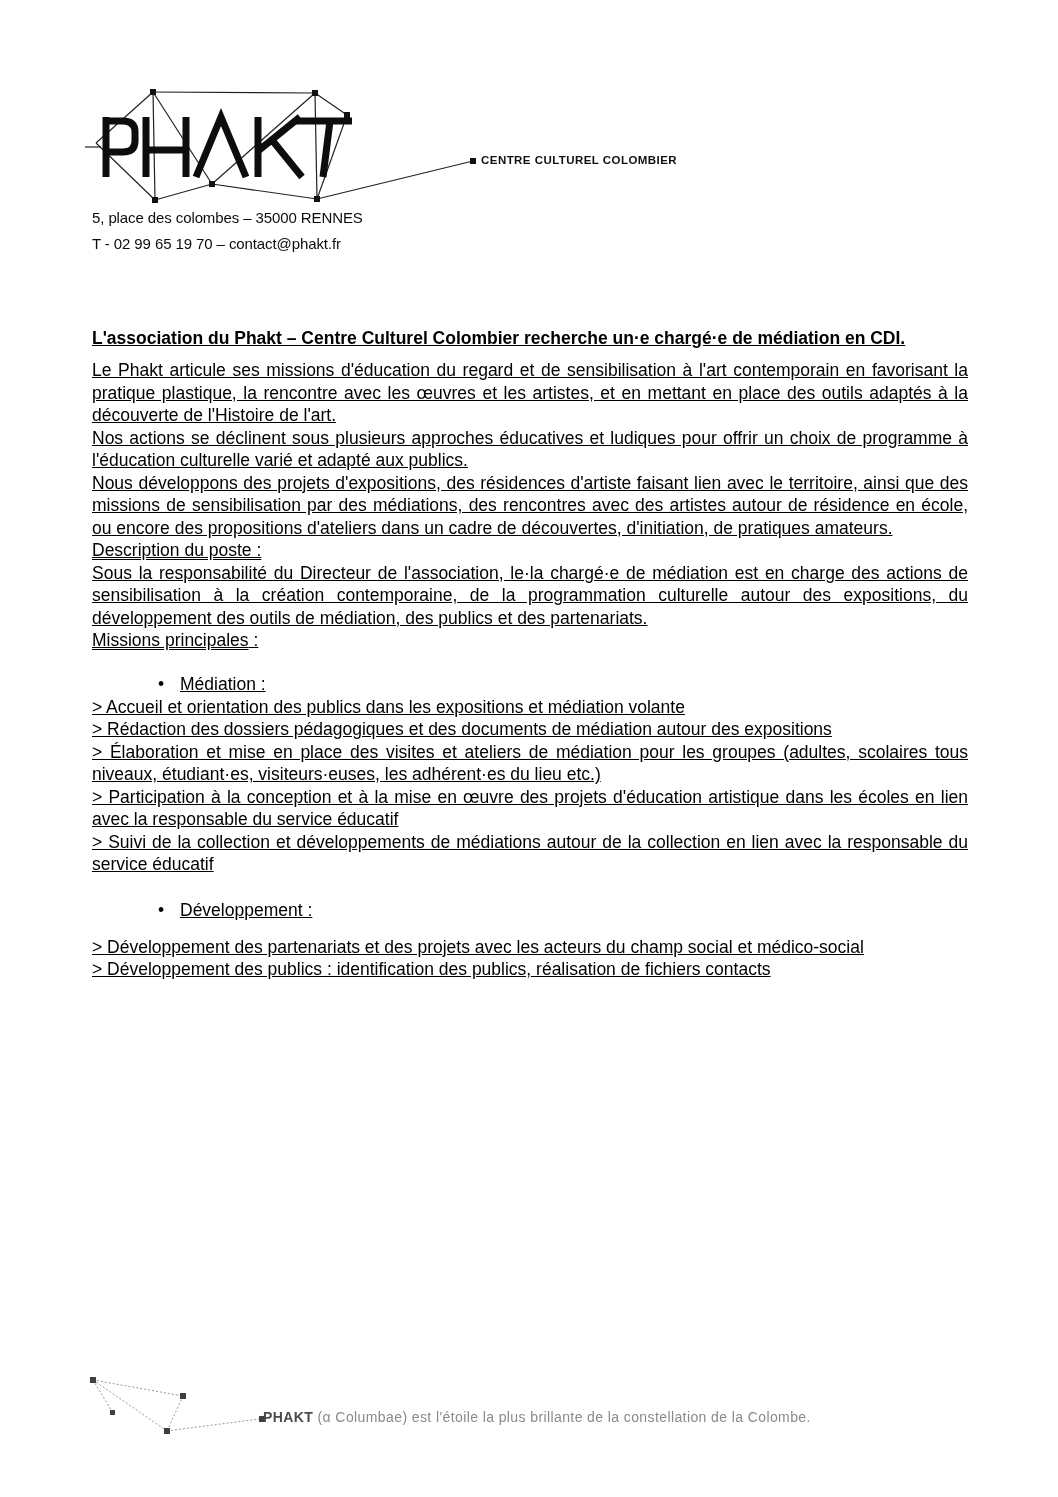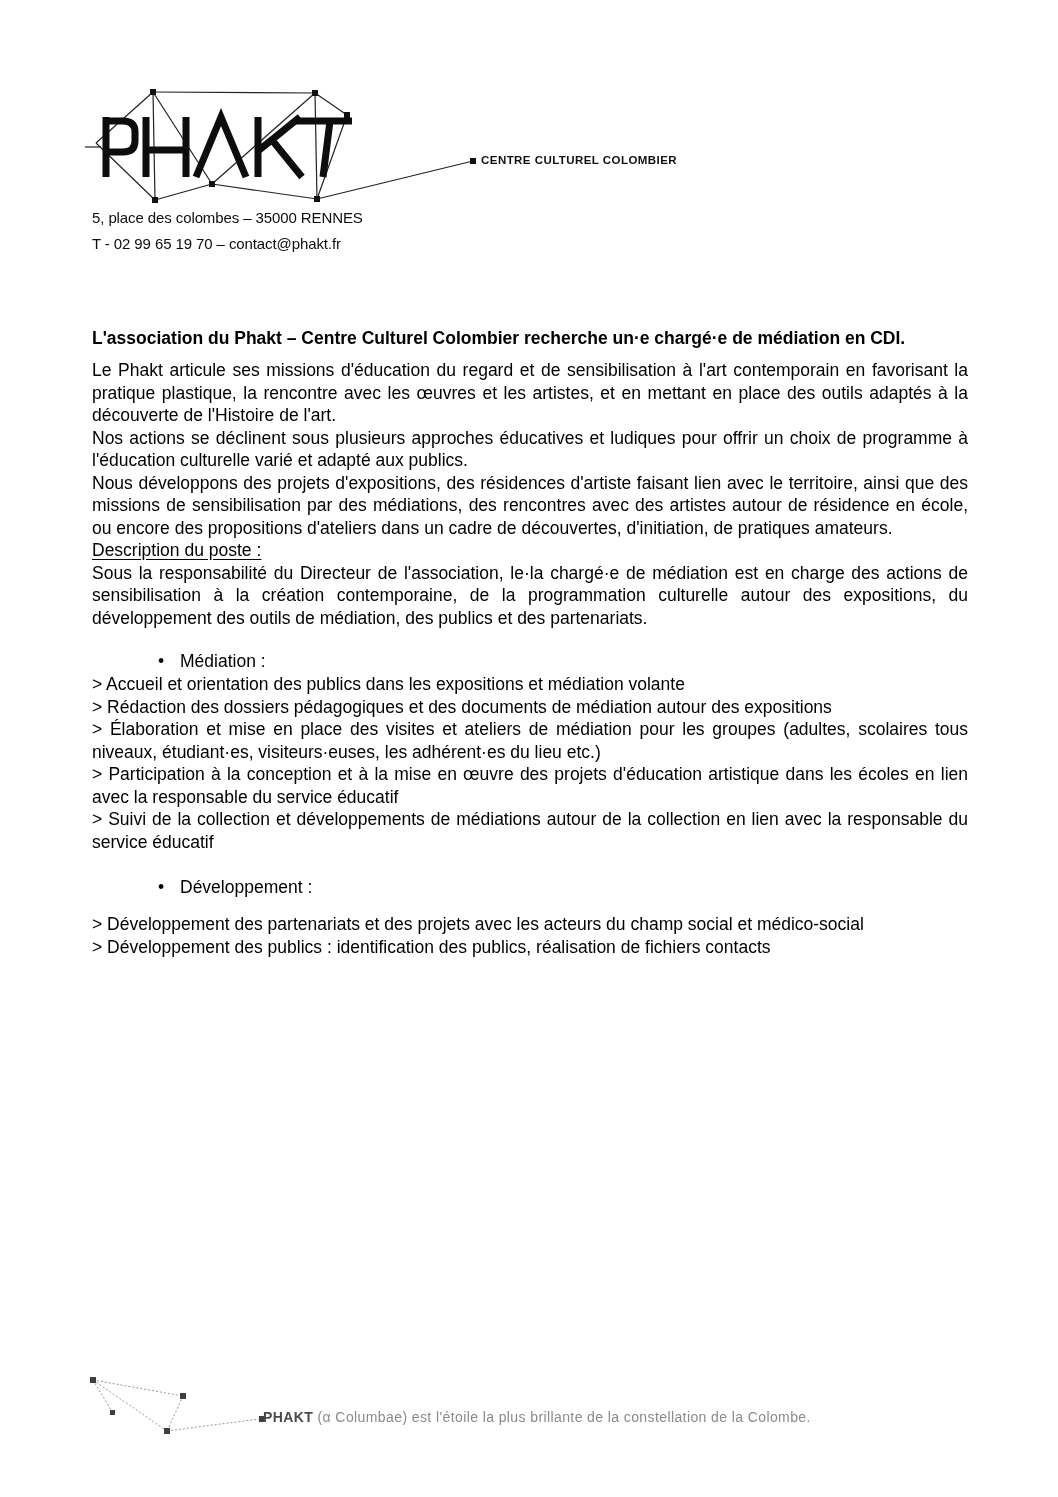--- a/index.html
+++ b/index.html
@@ -14,21 +14,21 @@
     font-size:11.5px;font-weight:bold;letter-spacing:.45px;color:#111;
     white-space:nowrap;
   }
   .address{
     position:absolute;left:92px;top:205px;
     font-size:15px;line-height:25.5px;letter-spacing:-0.1px;color:#0d0d0d;
   }
   
   .content{
     position:absolute;left:92px;top:318px;width:876px;
-    font-size:17.5px;line-height:22.5px;color:#000;
+    font-size:17.5px;line-height:22.5px;color:#000;text-decoration:underline;
   }
   .content p{margin:0;text-align:justify;}
   .doc-title{font-weight:bold;line-height:41px;margin:0 0 15px 0;}
   .p-intro1{margin-bottom:26px;}
   .p-intro2{margin-bottom:21px;}
   .p-intro3b{margin-bottom:53px;}
   .h-underline{ text-align:left;}
   .h-desc{margin-bottom:10px;}
   .h-missions{margin-bottom:21px;}
   .u{text-decoration:underline;text-underline-offset:3px;}
@@ -103,20 +103,21 @@
 
     <p class="doc-title">L'association du Phakt – Centre Culturel Colombier recherche un·e chargé·e de médiation en CDI.</p>
 
     <p class="p-intro2">Le Phakt articule ses missions d'éducation du regard et de sensibilisation à l'art contemporain en favorisant la pratique plastique, la rencontre avec les œuvres et les artistes, et en mettant en place des outils adaptés à la découverte de l'Histoire de l'art.</p>
     <p>Nos actions se déclinent sous plusieurs approches éducatives et ludiques pour offrir un choix de programme à l'éducation culturelle varié et adapté aux publics.</p>
     <p class="p-intro3b">Nous développons des projets d'expositions, des résidences d'artiste faisant lien avec le territoire, ainsi que des missions de sensibilisation par des médiations, des rencontres avec des artistes autour de résidence en école, ou encore des propositions d'ateliers dans un cadre de découvertes, d'initiation, de pratiques amateurs.</p>
 
     <p class="h-underline h-desc"><span class="u">Description du poste :</span></p>
     <p class="s1-para">Sous la responsabilité du Directeur de l'association, le·la chargé·e de médiation est en charge des actions de sensibilisation à la création contemporaine, de la programmation culturelle autour des expositions, du développement des outils de médiation, des publics et des partenariats.</p>
 
+    <p class="h-underline h-missions"><span class="u">Missions principales</span><span> :</span></p>
 
     <div class="bullet-row bullet-row1">
       <span class="dot">•</span><span>Médiation :</span>
     </div>
     <div class="items">
       <p>&gt; Accueil et orientation des publics dans les expositions et médiation volante</p>
       <p>&gt; Rédaction des dossiers pédagogiques et des documents de médiation autour des expositions</p>
       <p>&gt; Élaboration et mise en place des visites et ateliers de médiation pour les groupes (adultes, scolaires tous niveaux, étudiant·es, visiteurs·euses, les adhérent·es du lieu etc.)</p>
       <p>&gt; Participation à la conception et à la mise en œuvre des projets d'éducation artistique dans les écoles en lien avec la responsable du service éducatif</p>
       <p>&gt; Suivi de la collection et développements de médiations autour de la collection en lien avec la responsable du service éducatif</p>

